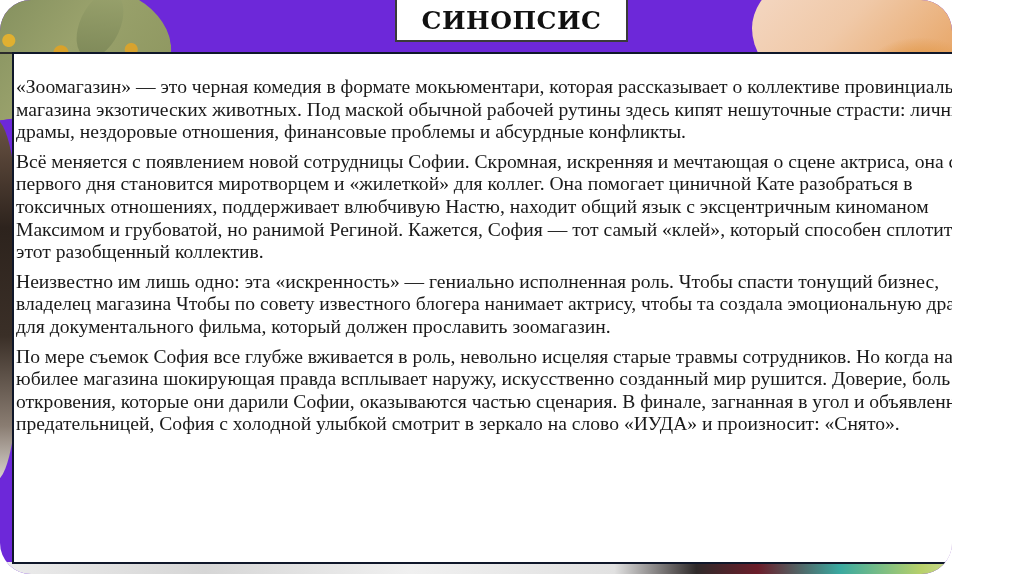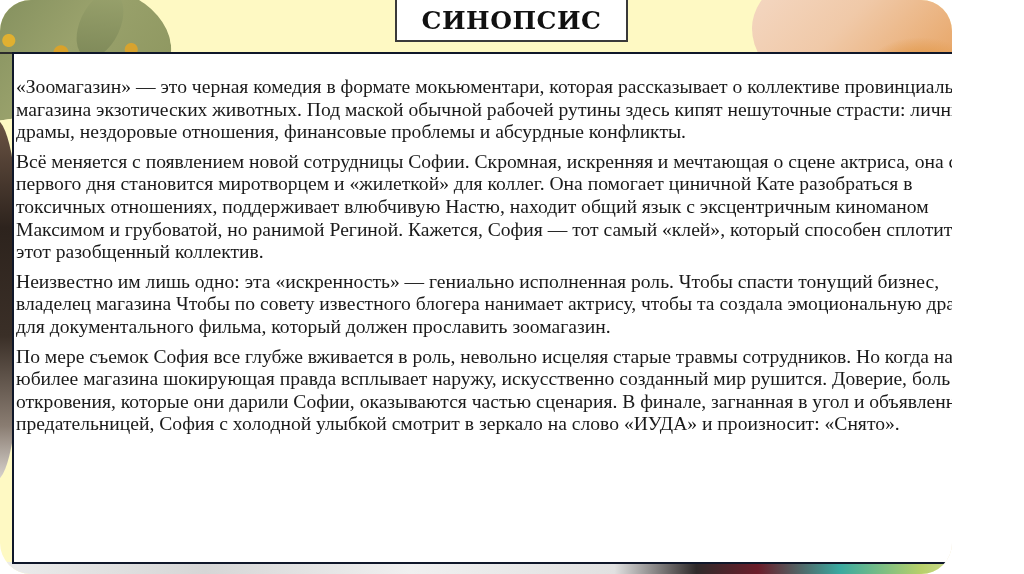--- a/index.html
+++ b/index.html
@@ -7,21 +7,21 @@
       width: 1024px;
       height: 574px;
       overflow: hidden;
       background: #ffffff;
     }
     .slide {
       position: relative;
       width: 952px;
       height: 574px;
       overflow: hidden;
-      background: #fef9c3;
+      background: #6d28d9;
       border-radius: 31px;
     }
     
     .bg {
       position: absolute;
       inset: 0;
       z-index: 0;
     }
     .bg-lizard {
       position: absolute;

